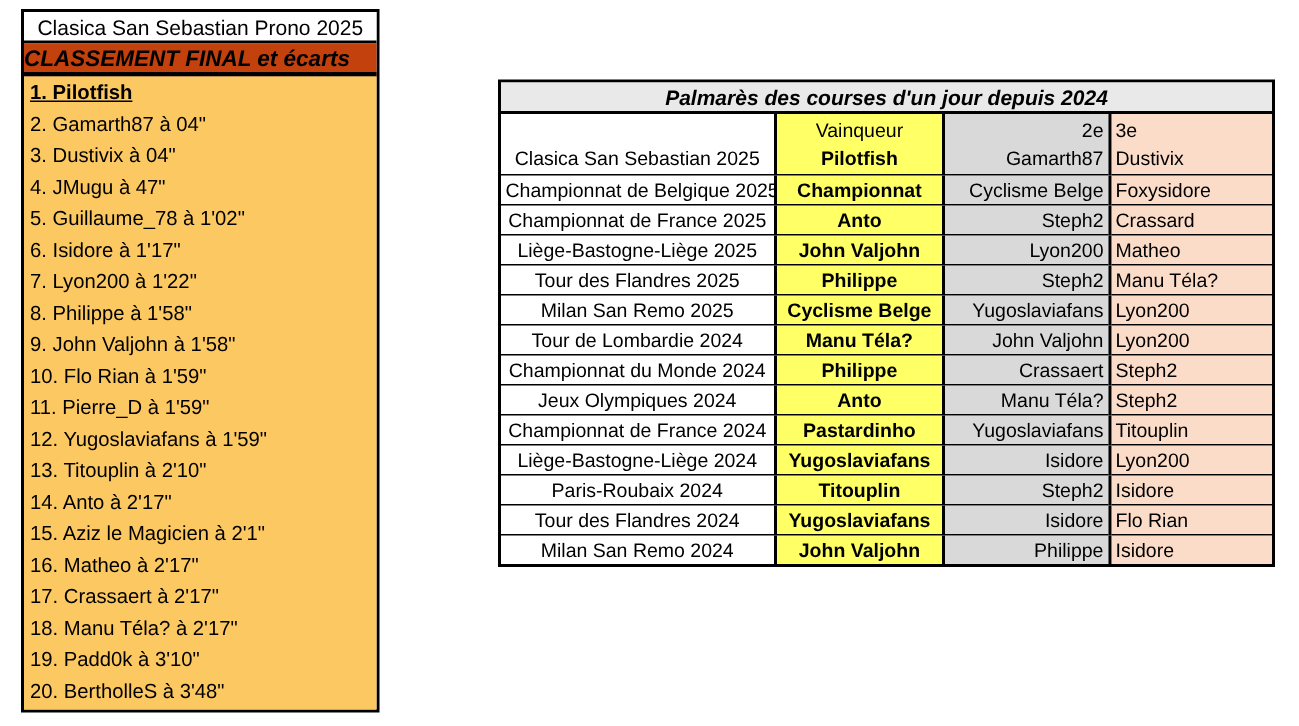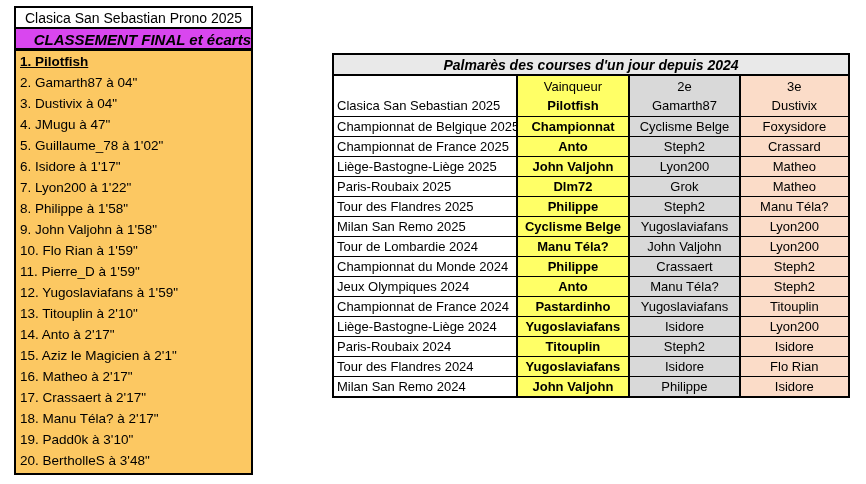--- a/index.html
+++ b/index.html
@@ -22,21 +22,21 @@
   .left-table{
     position:absolute;left:14px;top:6px;width:239px;
     border:2px solid var(--border);background:#fff;
   }
   .left-title{
     background:#ffffff;text-align:center;font-size:14px;
     height:21px;line-height:21px;border-bottom:2px solid var(--border);
     white-space:nowrap;overflow:hidden;
   }
   .left-subtitle{
-    background:#d946ef;text-align:right;font-size:15px;
+    background:#c2410c;text-align:left;font-size:15px;
     font-weight:bold;font-style:italic;
     height:22px;line-height:22px;border-bottom:3px solid var(--border);
     white-space:nowrap;overflow:hidden;
   }
   .standings{
     background:var(--left-fill);padding:0 20px 2px 4px;
   }
   .standings-row{
     height:21px;line-height:21px;font-size:13.5px;white-space:nowrap;overflow:hidden;
   }
@@ -58,26 +58,26 @@
   table.palmares{
     border-collapse:collapse;width:100%;table-layout:fixed;font-size:13px;
   }
   table.palmares td{
     height:20px;padding:0 3px;border-top:1px solid var(--border);
     border-bottom:1px solid var(--border);white-space:nowrap;overflow:hidden;
   }
   table.palmares tr:first-child td{border-top:none;}
   table.palmares tr:last-child td{border-bottom:none;}
   table.palmares thead td{border-bottom:2px solid var(--border);}
-  td.c0{width:172px;text-align:left;background:#ffffff;}
+  td.c0{width:172px;text-align:center;background:#ffffff;}
   td.c1{width:106px;text-align:center;background:var(--winner-fill);
         border-left:2px solid var(--border);font-weight:bold;}
-  td.c2{width:104px;text-align:center;background:var(--second-fill);
+  td.c2{width:104px;text-align:right;background:var(--second-fill);
         border-left:2px solid var(--border);}
-  td.c3{width:102px;text-align:center;background:var(--third-fill);
+  td.c3{width:102px;background:var(--third-fill);
         border-left:2px solid var(--border);}
   thead td.c0{background:#ffffff;}
   thead td.c1{font-weight:normal;}
 </style>
 </head>
 <body>
 
 <div>
 
   <div class="left-table">
@@ -137,26 +137,20 @@
             <td class="c2">Steph2</td>
             <td class="c3">Crassard</td>
           </tr>
           <tr>
             <td class="c0">Liège-Bastogne-Liège 2025</td>
             <td class="c1">John Valjohn</td>
             <td class="c2">Lyon200</td>
             <td class="c3">Matheo</td>
           </tr>
           <tr>
-            <td class="c0">Paris-Roubaix 2025</td>
-            <td class="c1">Dlm72</td>
-            <td class="c2">Grok</td>
-            <td class="c3">Matheo</td>
-          </tr>
-          <tr>
             <td class="c0">Tour des Flandres 2025</td>
             <td class="c1">Philippe</td>
             <td class="c2">Steph2</td>
             <td class="c3">Manu Téla?</td>
           </tr>
           <tr>
             <td class="c0">Milan San Remo 2025</td>
             <td class="c1">Cyclisme Belge</td>
             <td class="c2">Yugoslaviafans</td>
             <td class="c3">Lyon200</td>

